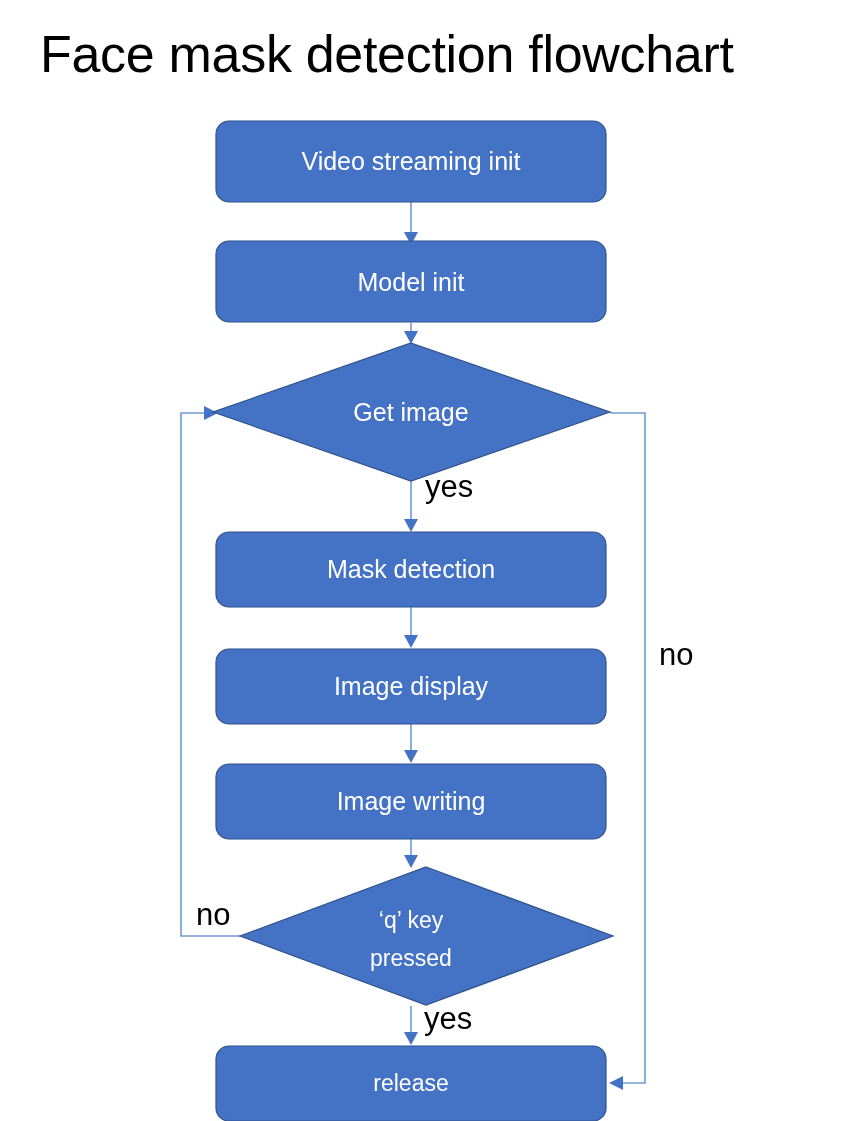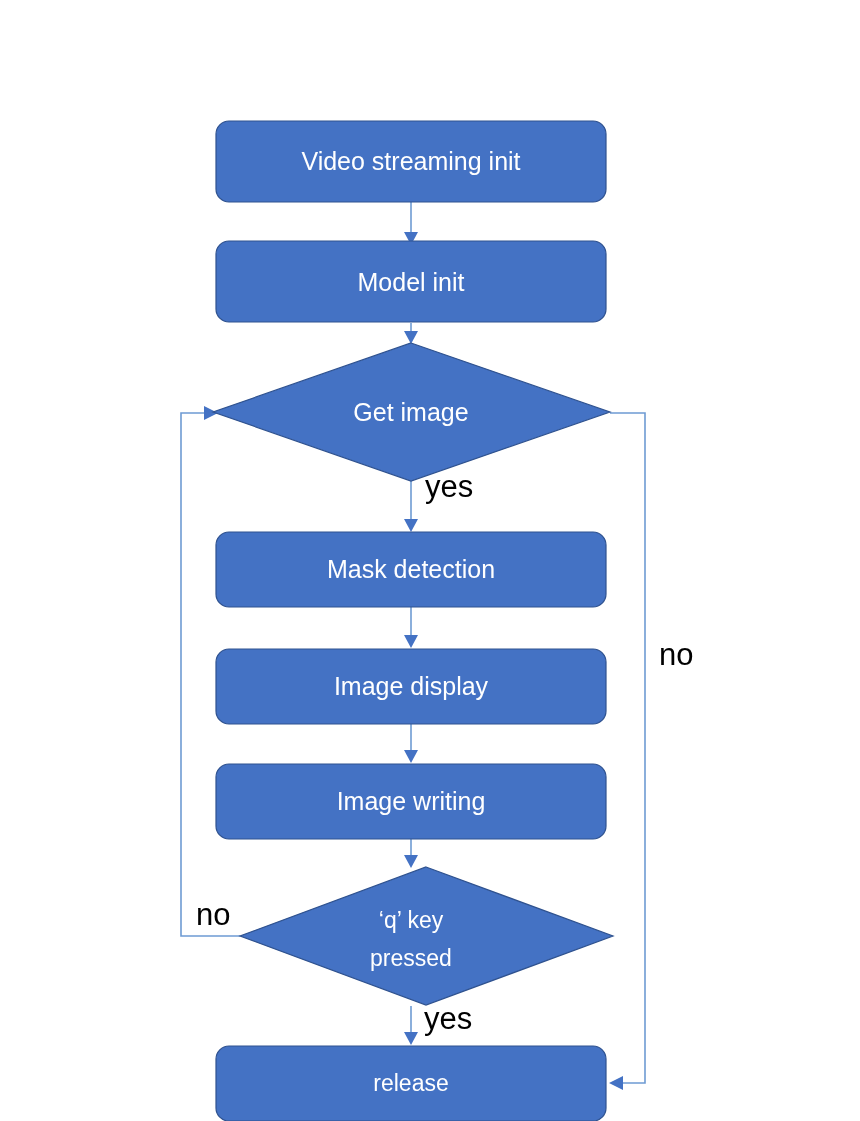--- a/index.html
+++ b/index.html
@@ -70,20 +70,21 @@
     font-family: "Liberation Sans", sans-serif;
     font-size: 31px;
     dominant-baseline: middle;
   }
 </style>
 </head>
 <body>
 
 <div id="canvas">
 
+  <div id="title">Face mask detection flowchart</div>
 
   <svg id="flow" viewBox="0 0 860 1121">
 
     <g>
 
       <g>
         <line class="edge-line" x1="411" y1="202" x2="411" y2="234"></line>
         <polygon class="edge-head" points="404,232 418,232 411,245"></polygon>
       </g>
 

